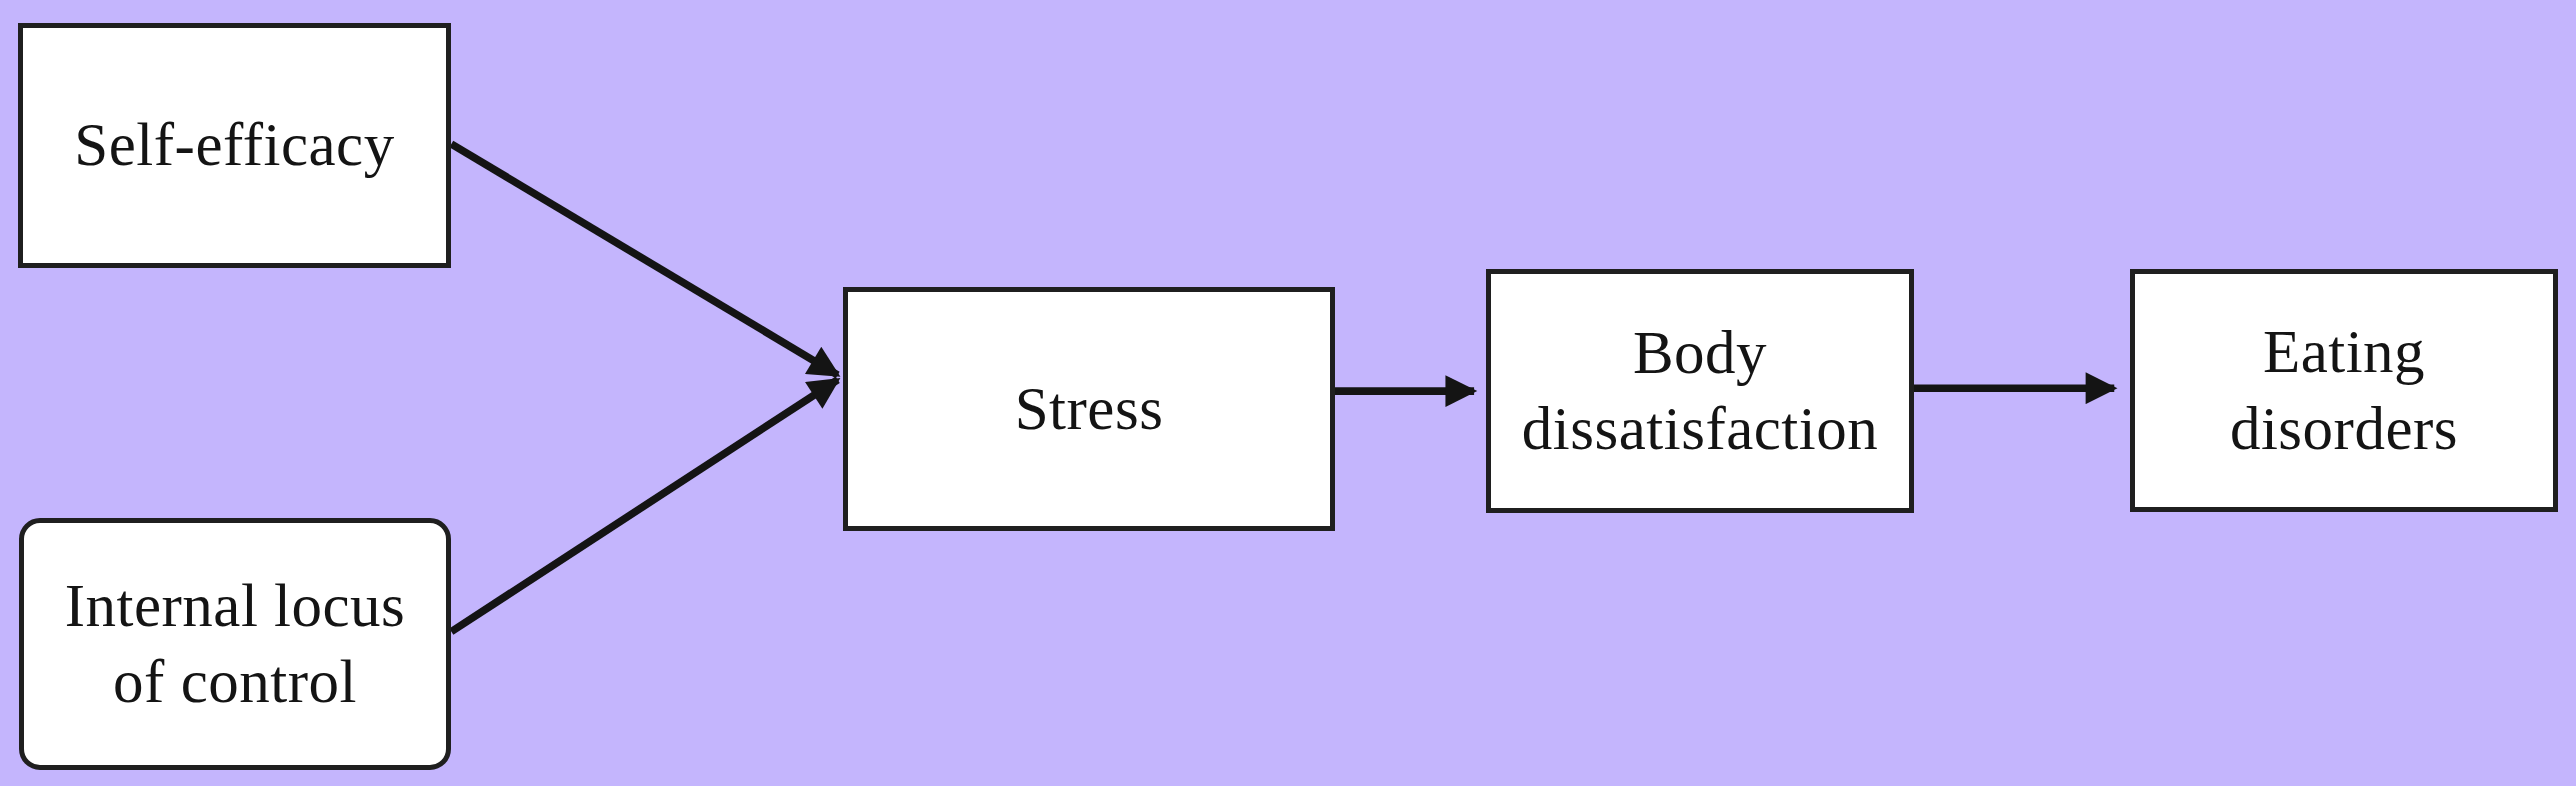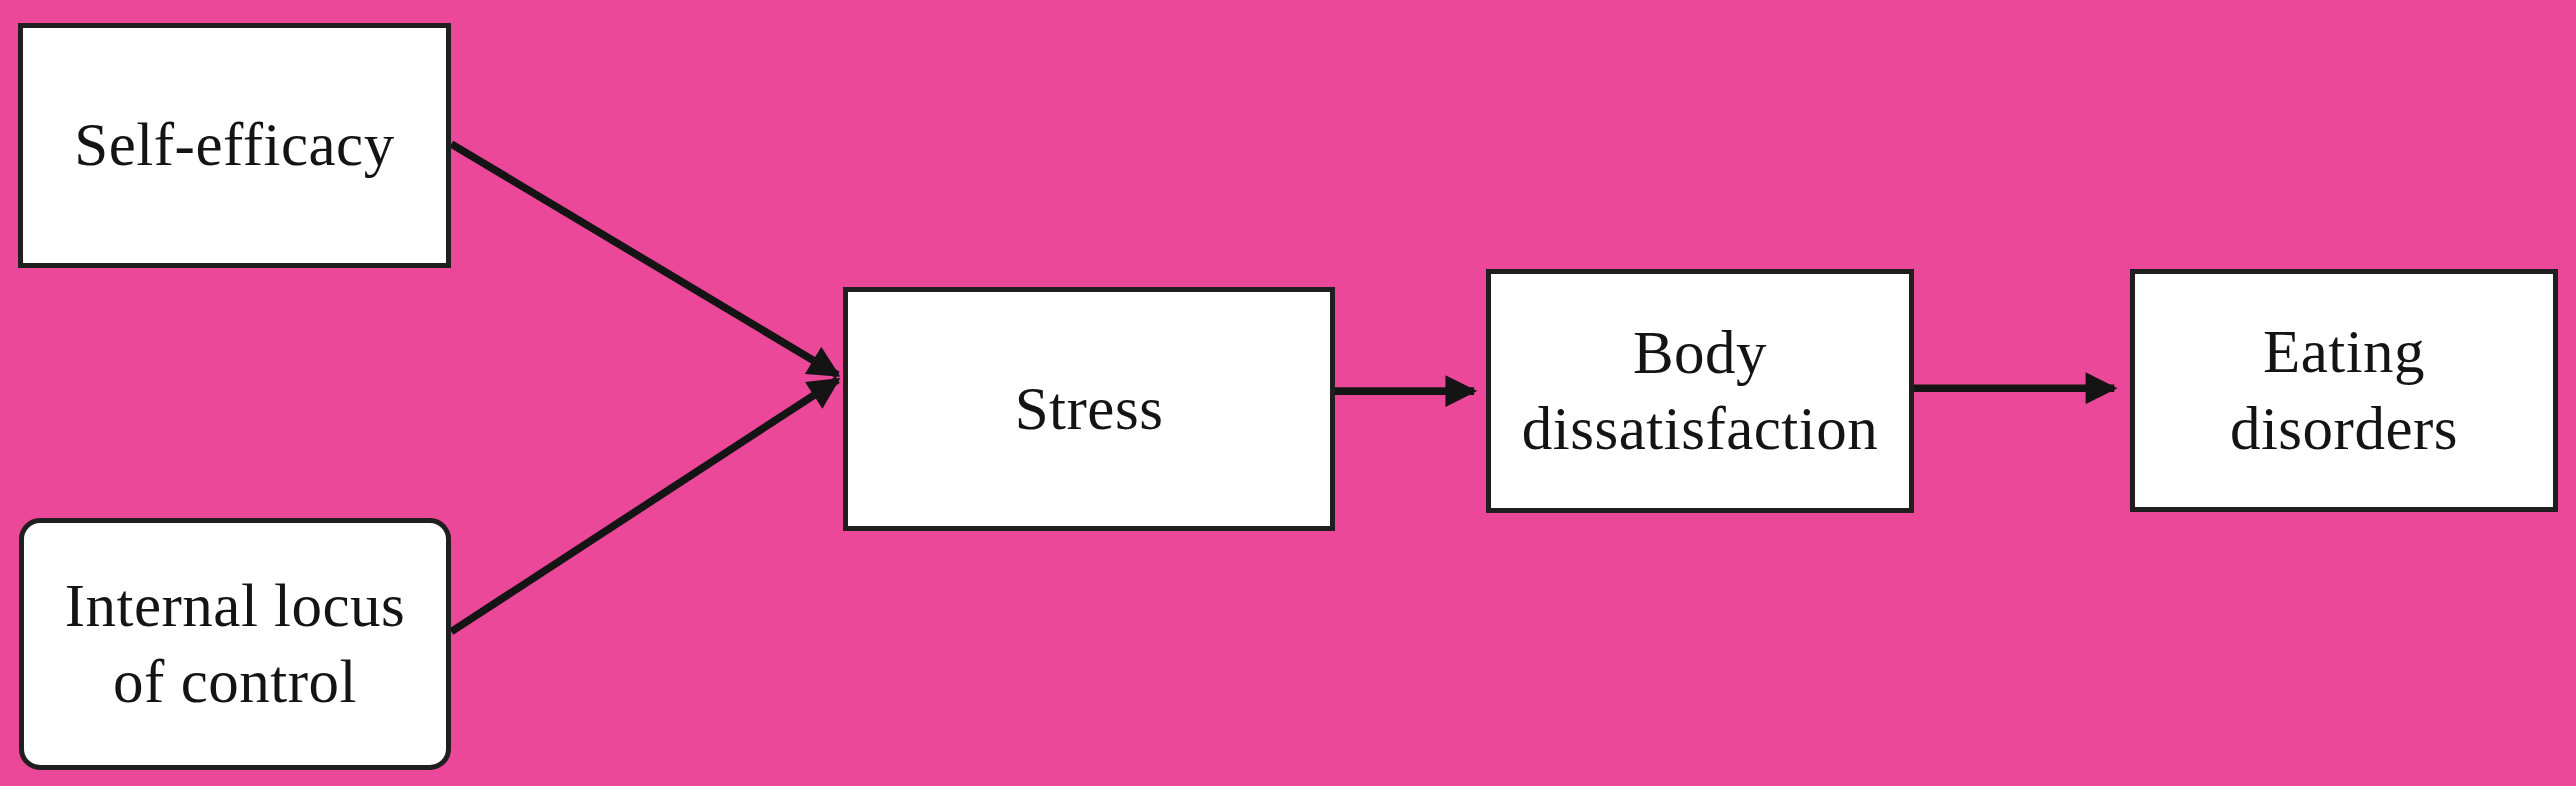--- a/index.html
+++ b/index.html
@@ -4,21 +4,21 @@
 <style>
   html, body {
     margin: 0;
     padding: 0;
     background: #ffffff;
   }
   .canvas {
     position: relative;
     width: 2576px;
     height: 786px;
-    background: #ec4899;
+    background: #c4b5fd;
     overflow: hidden;
     font-family: "Liberation Serif", "DejaVu Serif", serif;
   }
   .node {
     position: absolute;
     box-sizing: border-box;
     border: 5.7px solid #1f1f1f;
     background: #ffffff;
     display: flex;
     align-items: center;

